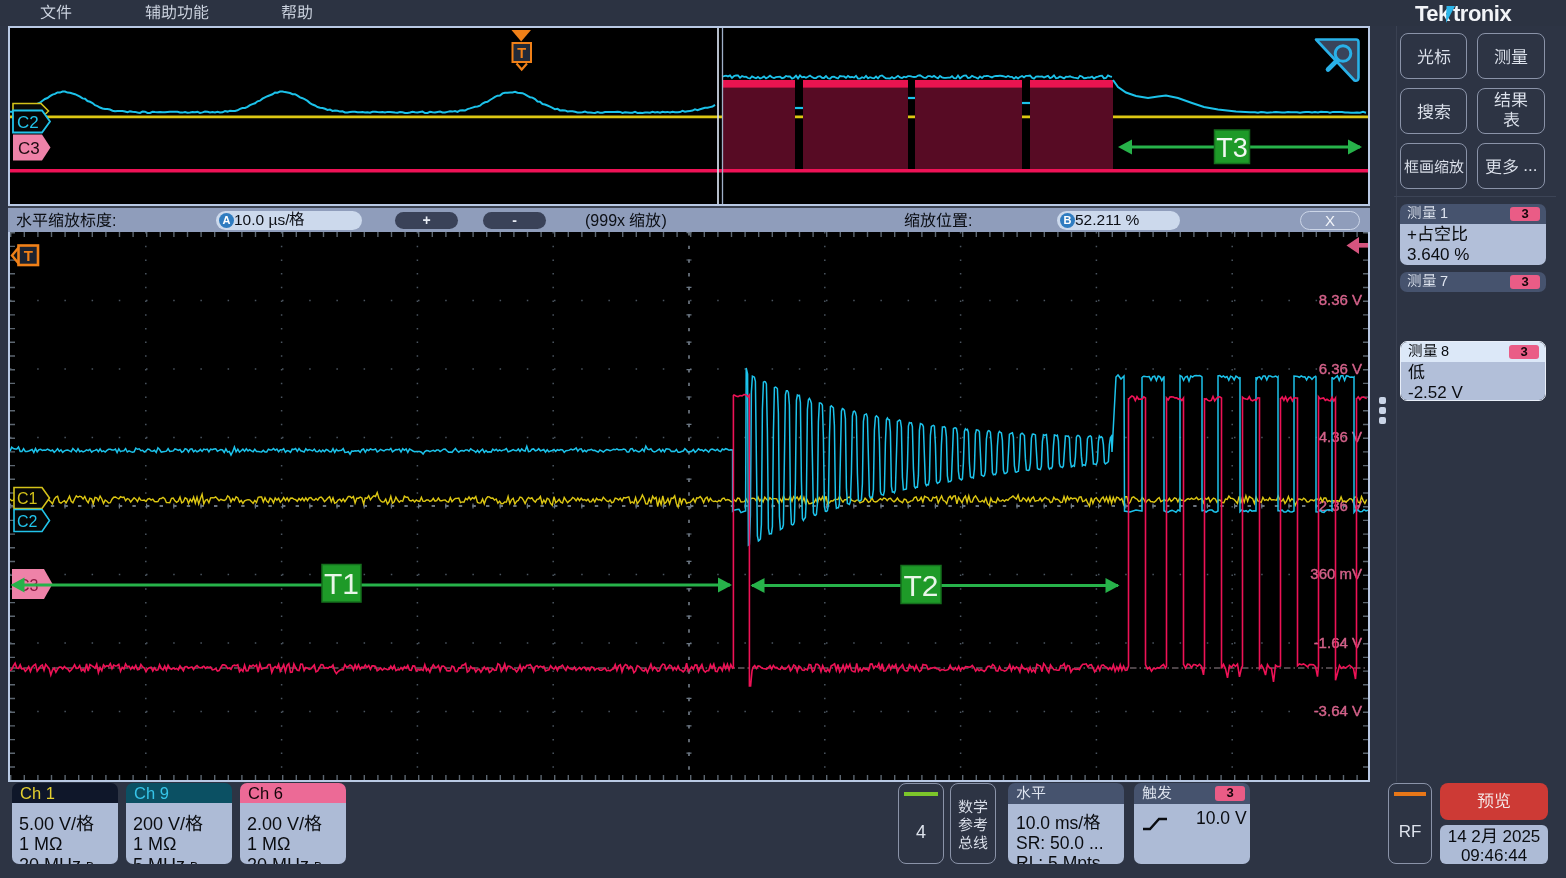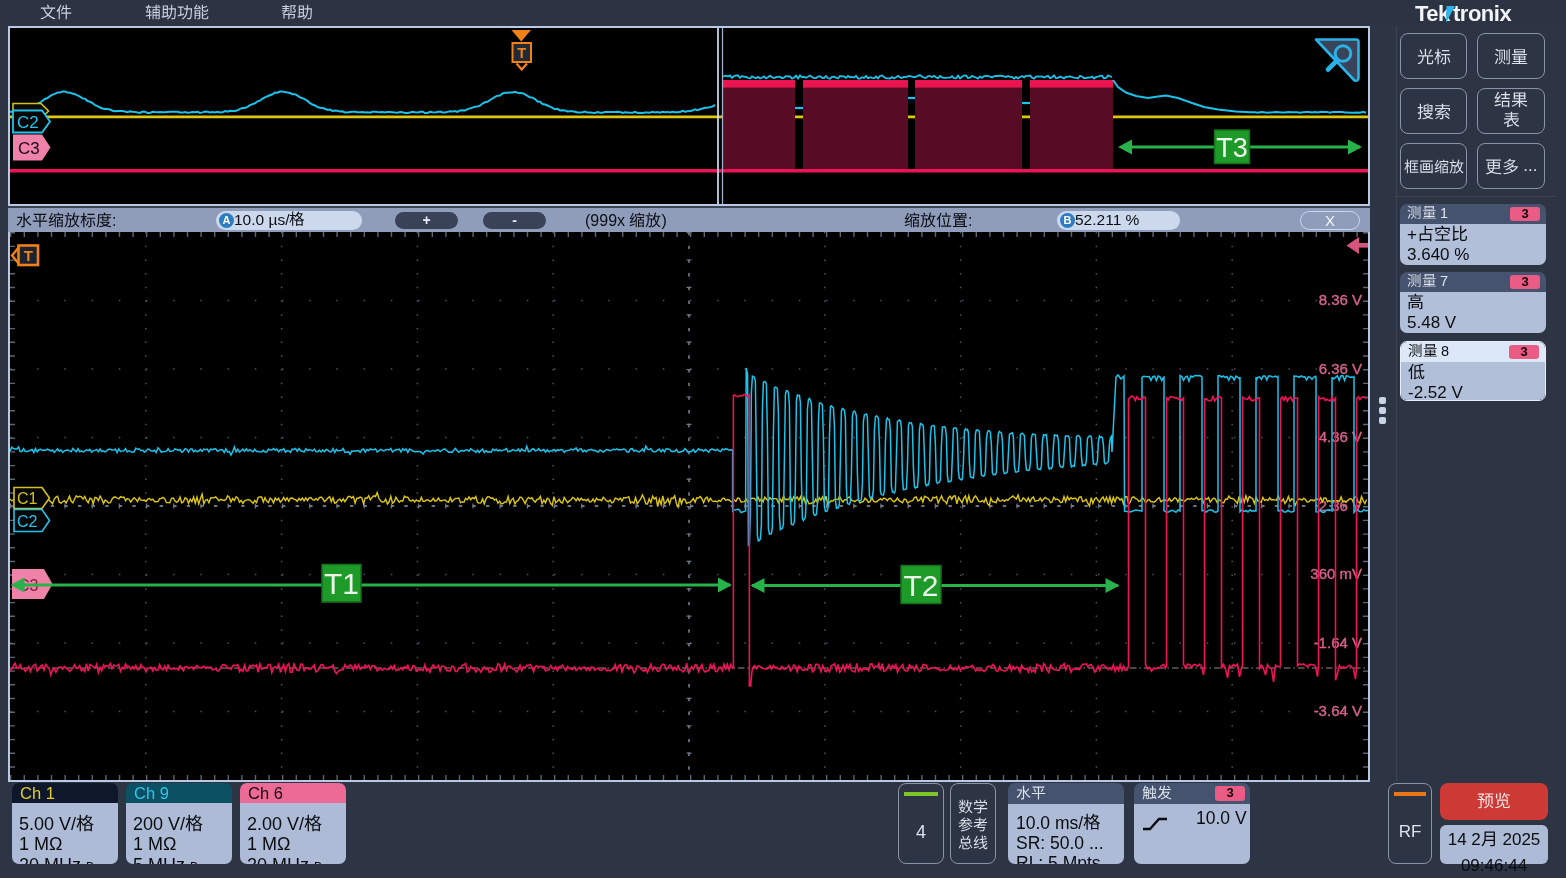--- a/index.html
+++ b/index.html
@@ -298,21 +298,21 @@
     </div>
 <div class="sqbtn" style="left:1388px;width:44px;font-size:17px">
       <div style="width:32px;height:4px;background:#e87718;margin:8px auto 0"></div>
       <div style="margin-top:26px">RF</div>
     </div>
 <div class="abs" style="left:1440px;top:1px;width:108px;height:37px;border-radius:8px;background:#cd3a35;color:#f4e8e8;font-size:17px;text-align:center;line-height:37px"><svg class="cj" viewBox="0 0 1000 1000" style="vertical-align:-0.12em">
         <use href="#g46"></use>
       </svg><svg class="cj" viewBox="0 0 1000 1000" style="vertical-align:-0.12em">
         <use href="#g40"></use>
       </svg></div>
-<div class="abs" style="left:1440px;top:43px;width:108px;height:39px;border-radius:6px;background:#adbbd6;color:#0a0c10;font-size:17px;text-align:center;line-height:26px;padding-top:2px">14 2<svg class="cj" viewBox="0 0 1000 1000" style="vertical-align:-0.12em">
+<div class="abs" style="left:1440px;top:43px;width:108px;height:39px;border-radius:6px;background:#adbbd6;color:#0a0c10;font-size:17px;text-align:center;line-height:19px;padding-top:2px">14 2<svg class="cj" viewBox="0 0 1000 1000" style="vertical-align:-0.12em">
         <use href="#g21"></use>
       </svg> 2025<br>09:46:44</div>
 </div>
 <svg class="abs" style="left:1415px;top:2px" width="120" height="23" viewBox="0 0 120 23" font-family="Liberation Sans, sans-serif">
 <text x="0" y="19" font-size="22" font-weight="bold" fill="#f2f4f8" letter-spacing="-0.5">Tek</text>
 <polygon points="31.5,4 40,4 31,21" fill="#2cb5ea"></polygon>
 <text x="38" y="19" font-size="22" font-weight="bold" fill="#f2f4f8" letter-spacing="-0.5">tronix</text>
 </svg>
 <div class="abs" style="left:1396px;top:26px;width:1px;height:756px;background:#3a4152"></div>
 <div class="sbtn" style="left:1400px;top:33px;width:67px;height:46px">
@@ -381,23 +381,20 @@
       </svg><svg class="cj" viewBox="0 0 1000 1000" style="vertical-align:-0.12em">
         <use href="#g27"></use>
       </svg><br>3.640 %</div>
   </div>
 <div class="mcard" style="top:272px">
     <div class="hd"><svg class="cj" viewBox="0 0 1000 1000" style="vertical-align:-0.12em">
         <use href="#g29"></use>
       </svg><svg class="cj" viewBox="0 0 1000 1000" style="vertical-align:-0.12em">
         <use href="#g44"></use>
       </svg> 7<div class="mb3">3</div></div>
-    <div class="bd" style="height:41px"><svg class="cj" viewBox="0 0 1000 1000" style="vertical-align:-0.12em">
-        <use href="#g47"></use>
-      </svg><br>5.48 V</div>
   </div>
 <div class="mcard" style="top:341px;border:1.5px solid #e8eef8">
     <div class="hd" style="background:#dce8f8;color:#0a0c10"><svg class="cj" viewBox="0 0 1000 1000" style="vertical-align:-0.12em">
         <use href="#g29"></use>
       </svg><svg class="cj" viewBox="0 0 1000 1000" style="vertical-align:-0.12em">
         <use href="#g44"></use>
       </svg> 8<div class="mb3">3</div></div>
     <div class="bd" style="height:38px"><svg class="cj" viewBox="0 0 1000 1000" style="vertical-align:-0.12em">
         <use href="#g2"></use>
       </svg><br>-2.52 V</div>

